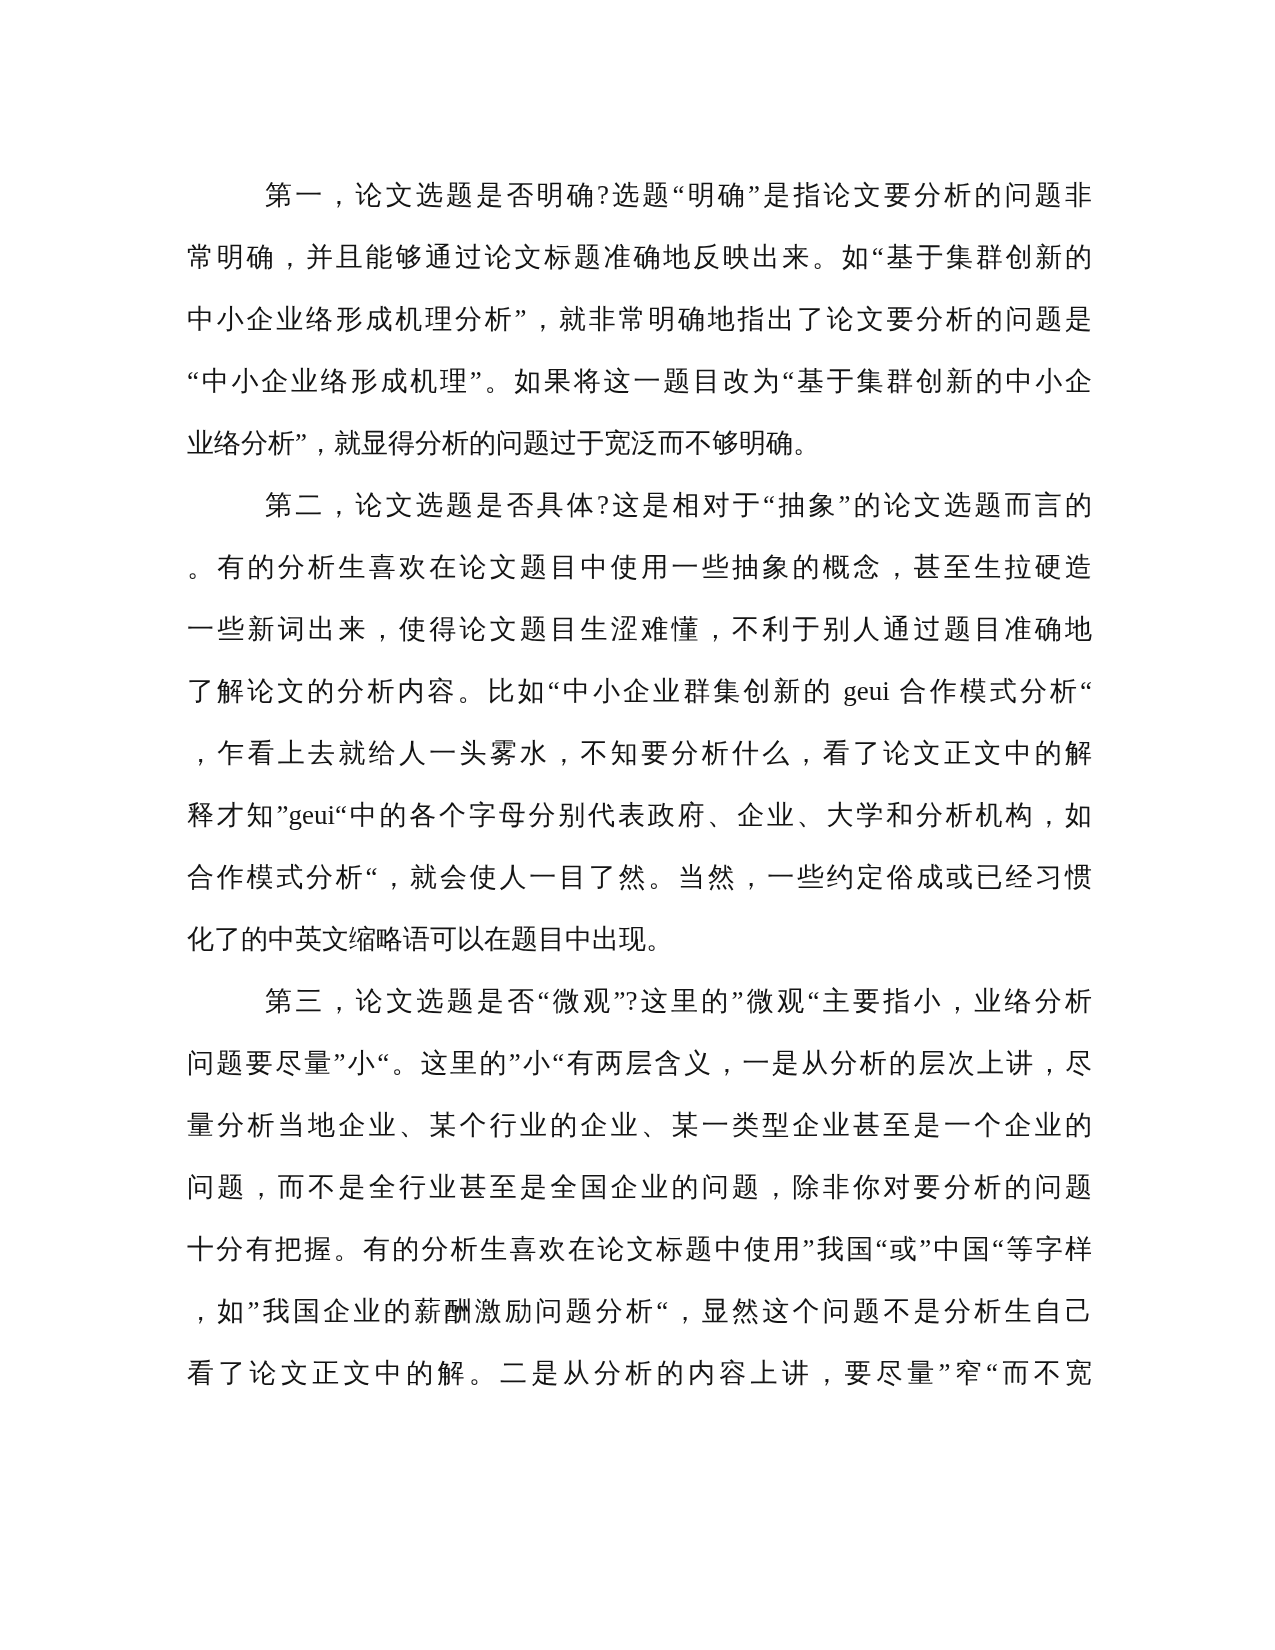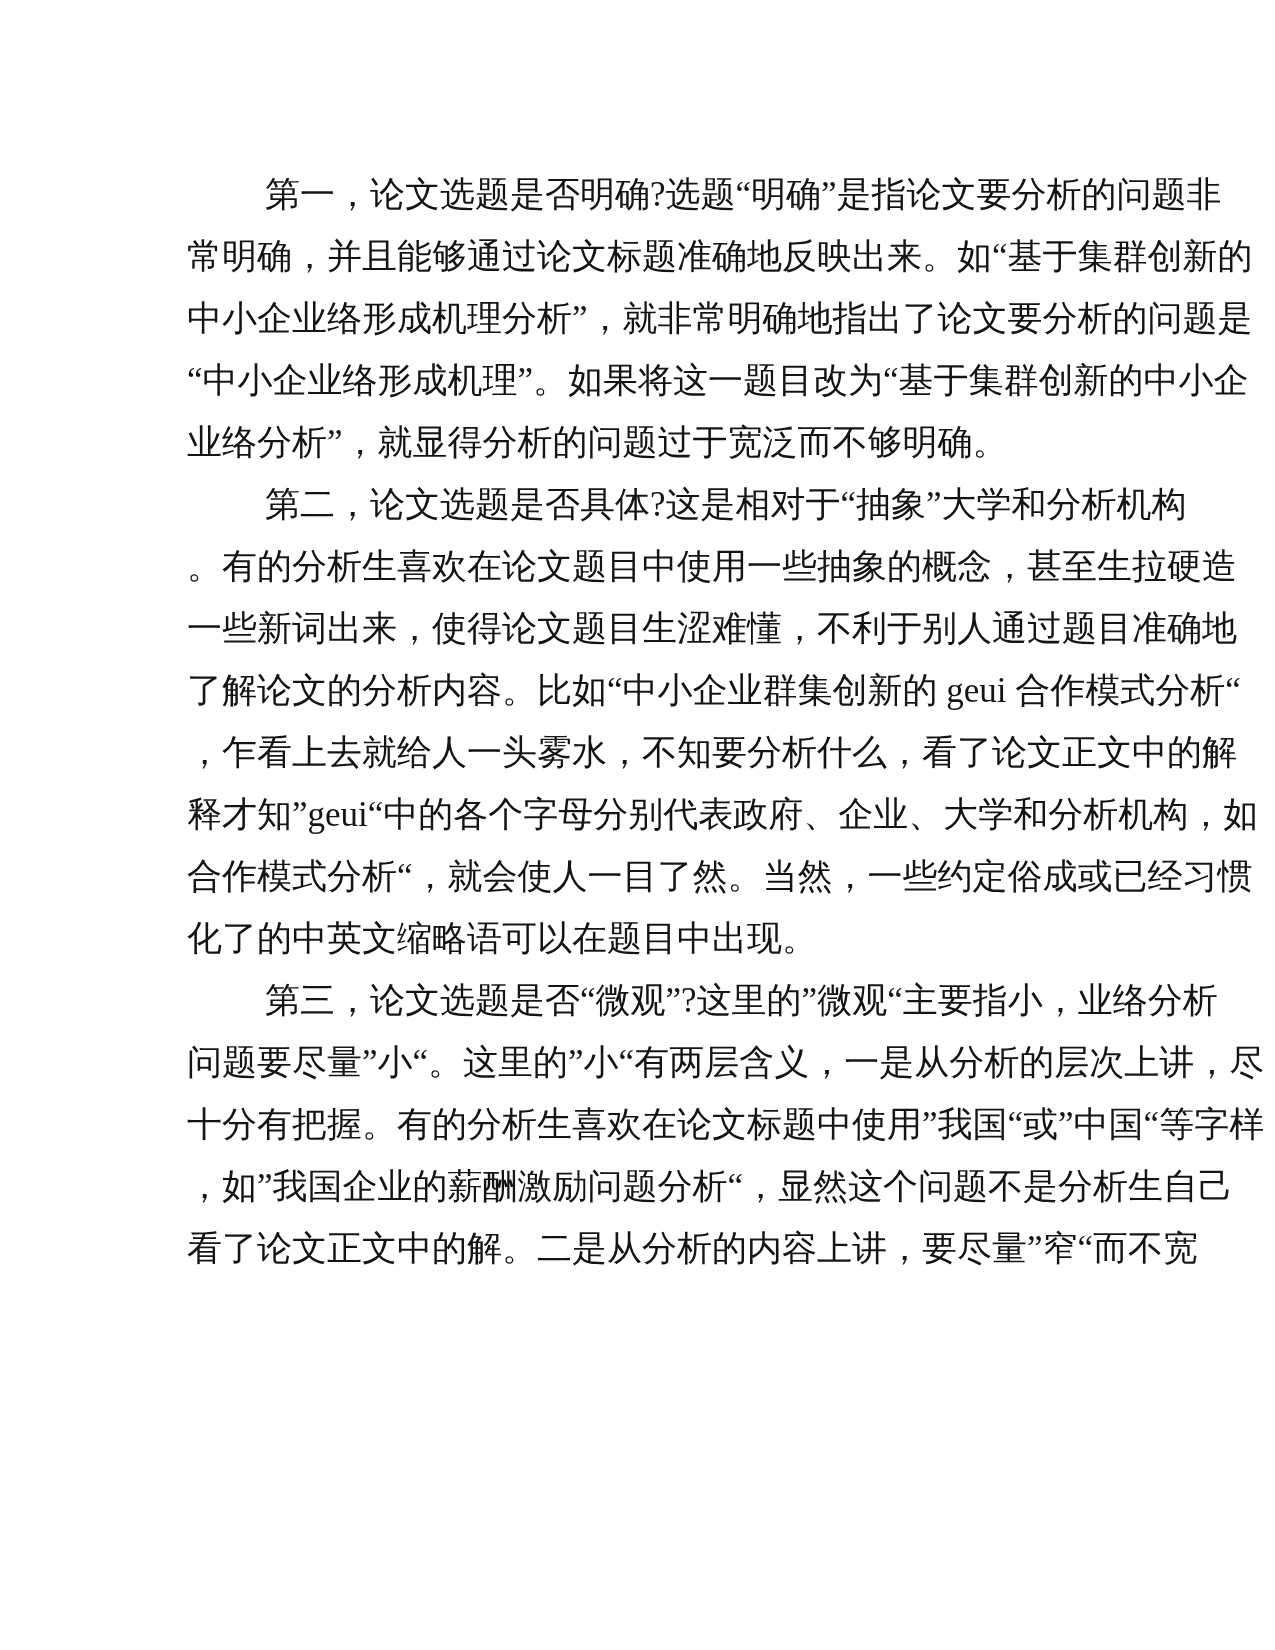--- a/index.html
+++ b/index.html
@@ -18,21 +18,21 @@
     height: 1650px;
     background: #ffffff;
     overflow: hidden;
   }
   .textblock {
     position: absolute;
     left: 187px;
     top: 164px;
     width: 905px;
     color: #141414;
-    font-size: 35px;
+    font-size: 27px;
     font-weight: 400;
   }
   .line {
     height: 62px;
     line-height: 62px;
     text-align: justify;
     text-align-last: justify;
     white-space: pre;
     overflow: visible;
   }
@@ -50,27 +50,29 @@
 </head>
 <body>
 
 <div class="page">
   <div class="textblock">
     <div class="line indent">第一，论文选题是否明确?选题“明确”是指论文要分析的问题非</div>
     <div class="line">常明确，并且能够通过论文标题准确地反映出来。如“基于集群创新的</div>
     <div class="line">中小企业络形成机理分析”，就非常明确地指出了论文要分析的问题是</div>
     <div class="line">“中小企业络形成机理”。如果将这一题目改为“基于集群创新的中小企</div>
     <div class="line para-end">业络分析”，就显得分析的问题过于宽泛而不够明确。</div>
-    <div class="line indent">第二，论文选题是否具体?这是相对于“抽象”大学和分析机构</div>
+    <div class="line indent">第二，论文选题是否具体?这是相对于“抽象”的论文选题而言的</div>
     <div class="line">。有的分析生喜欢在论文题目中使用一些抽象的概念，甚至生拉硬造</div>
     <div class="line">一些新词出来，使得论文题目生涩难懂，不利于别人通过题目准确地</div>
     <div class="line">了解论文的分析内容。比如“中小企业群集创新的 geui 合作模式分析“</div>
     <div class="line">，乍看上去就给人一头雾水，不知要分析什么，看了论文正文中的解</div>
     <div class="line">释才知”geui“中的各个字母分别代表政府、企业、大学和分析机构，如</div>
     <div class="line">合作模式分析“，就会使人一目了然。当然，一些约定俗成或已经习惯</div>
     <div class="line para-end">化了的中英文缩略语可以在题目中出现。</div>
     <div class="line indent">第三，论文选题是否“微观”?这里的”微观“主要指小，业络分析</div>
     <div class="line">问题要尽量”小“。这里的”小“有两层含义，一是从分析的层次上讲，尽</div>
+    <div class="line">量分析当地企业、某个行业的企业、某一类型企业甚至是一个企业的</div>
+    <div class="line">问题，而不是全行业甚至是全国企业的问题，除非你对要分析的问题</div>
     <div class="line">十分有把握。有的分析生喜欢在论文标题中使用”我国“或”中国“等字样</div>
     <div class="line">，如”我国企业的薪酬激励问题分析“，显然这个问题不是分析生自己</div>
     <div class="line">看了论文正文中的解。二是从分析的内容上讲，要尽量”窄“而不宽</div>
   </div>
 </div>
 
 </body></html>

